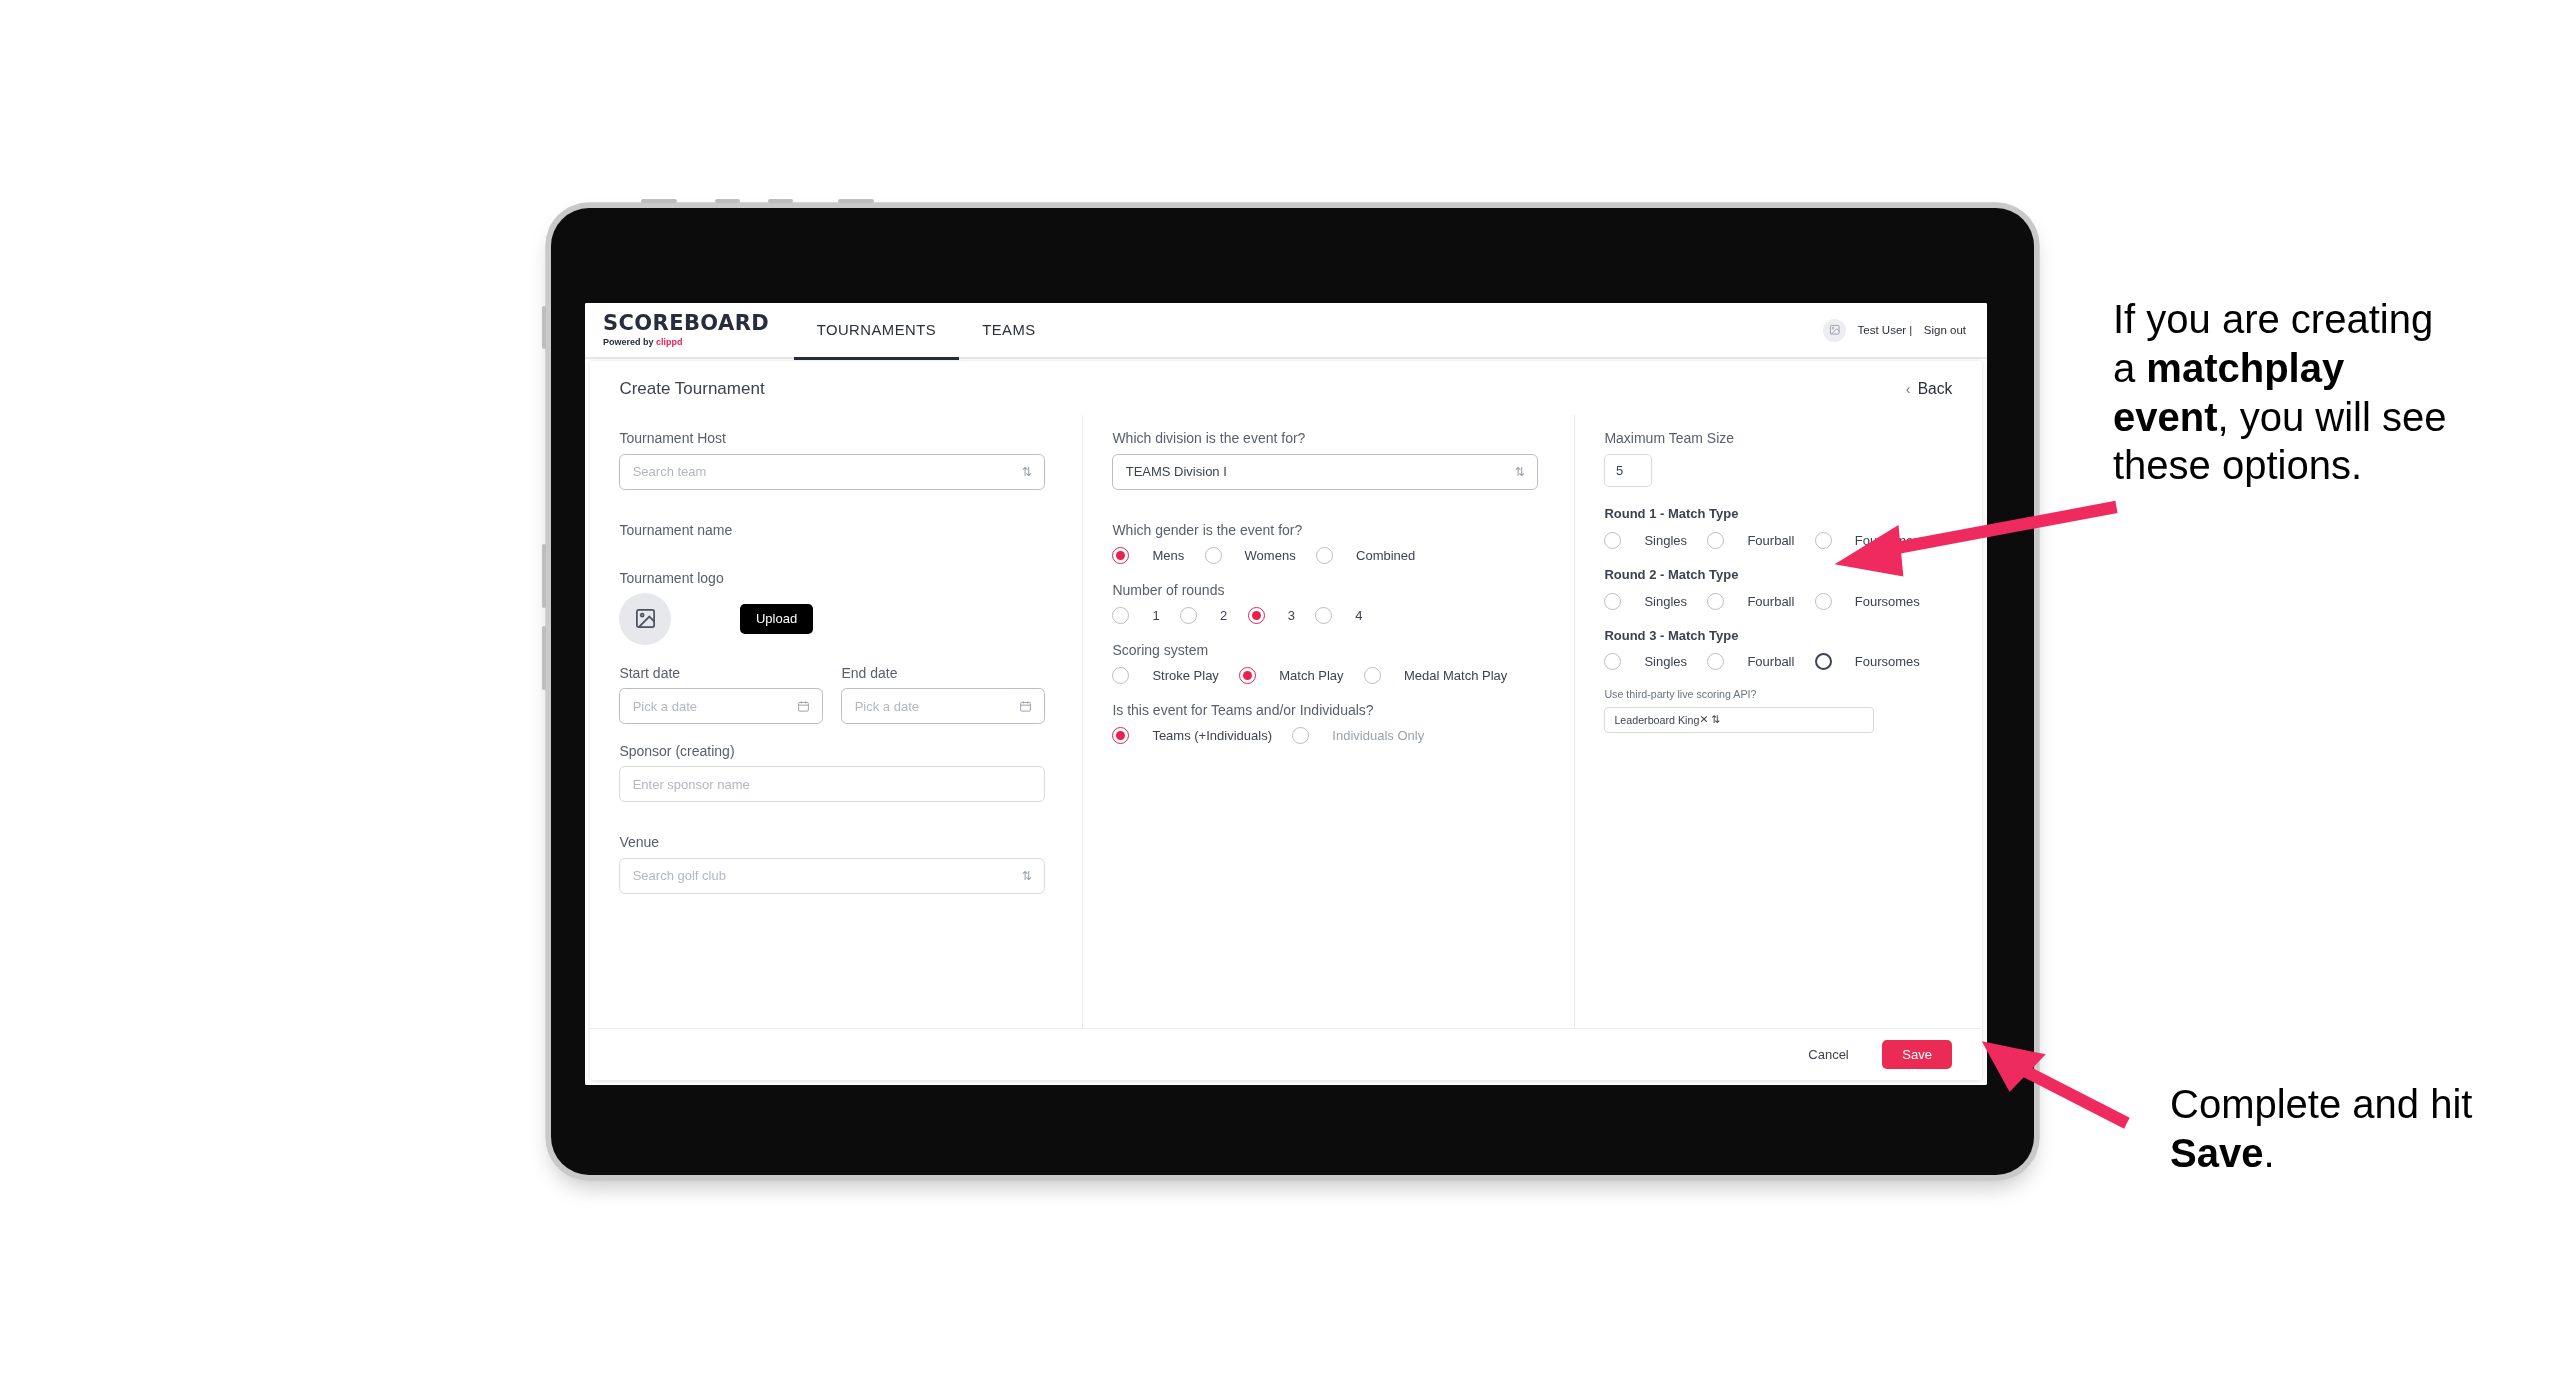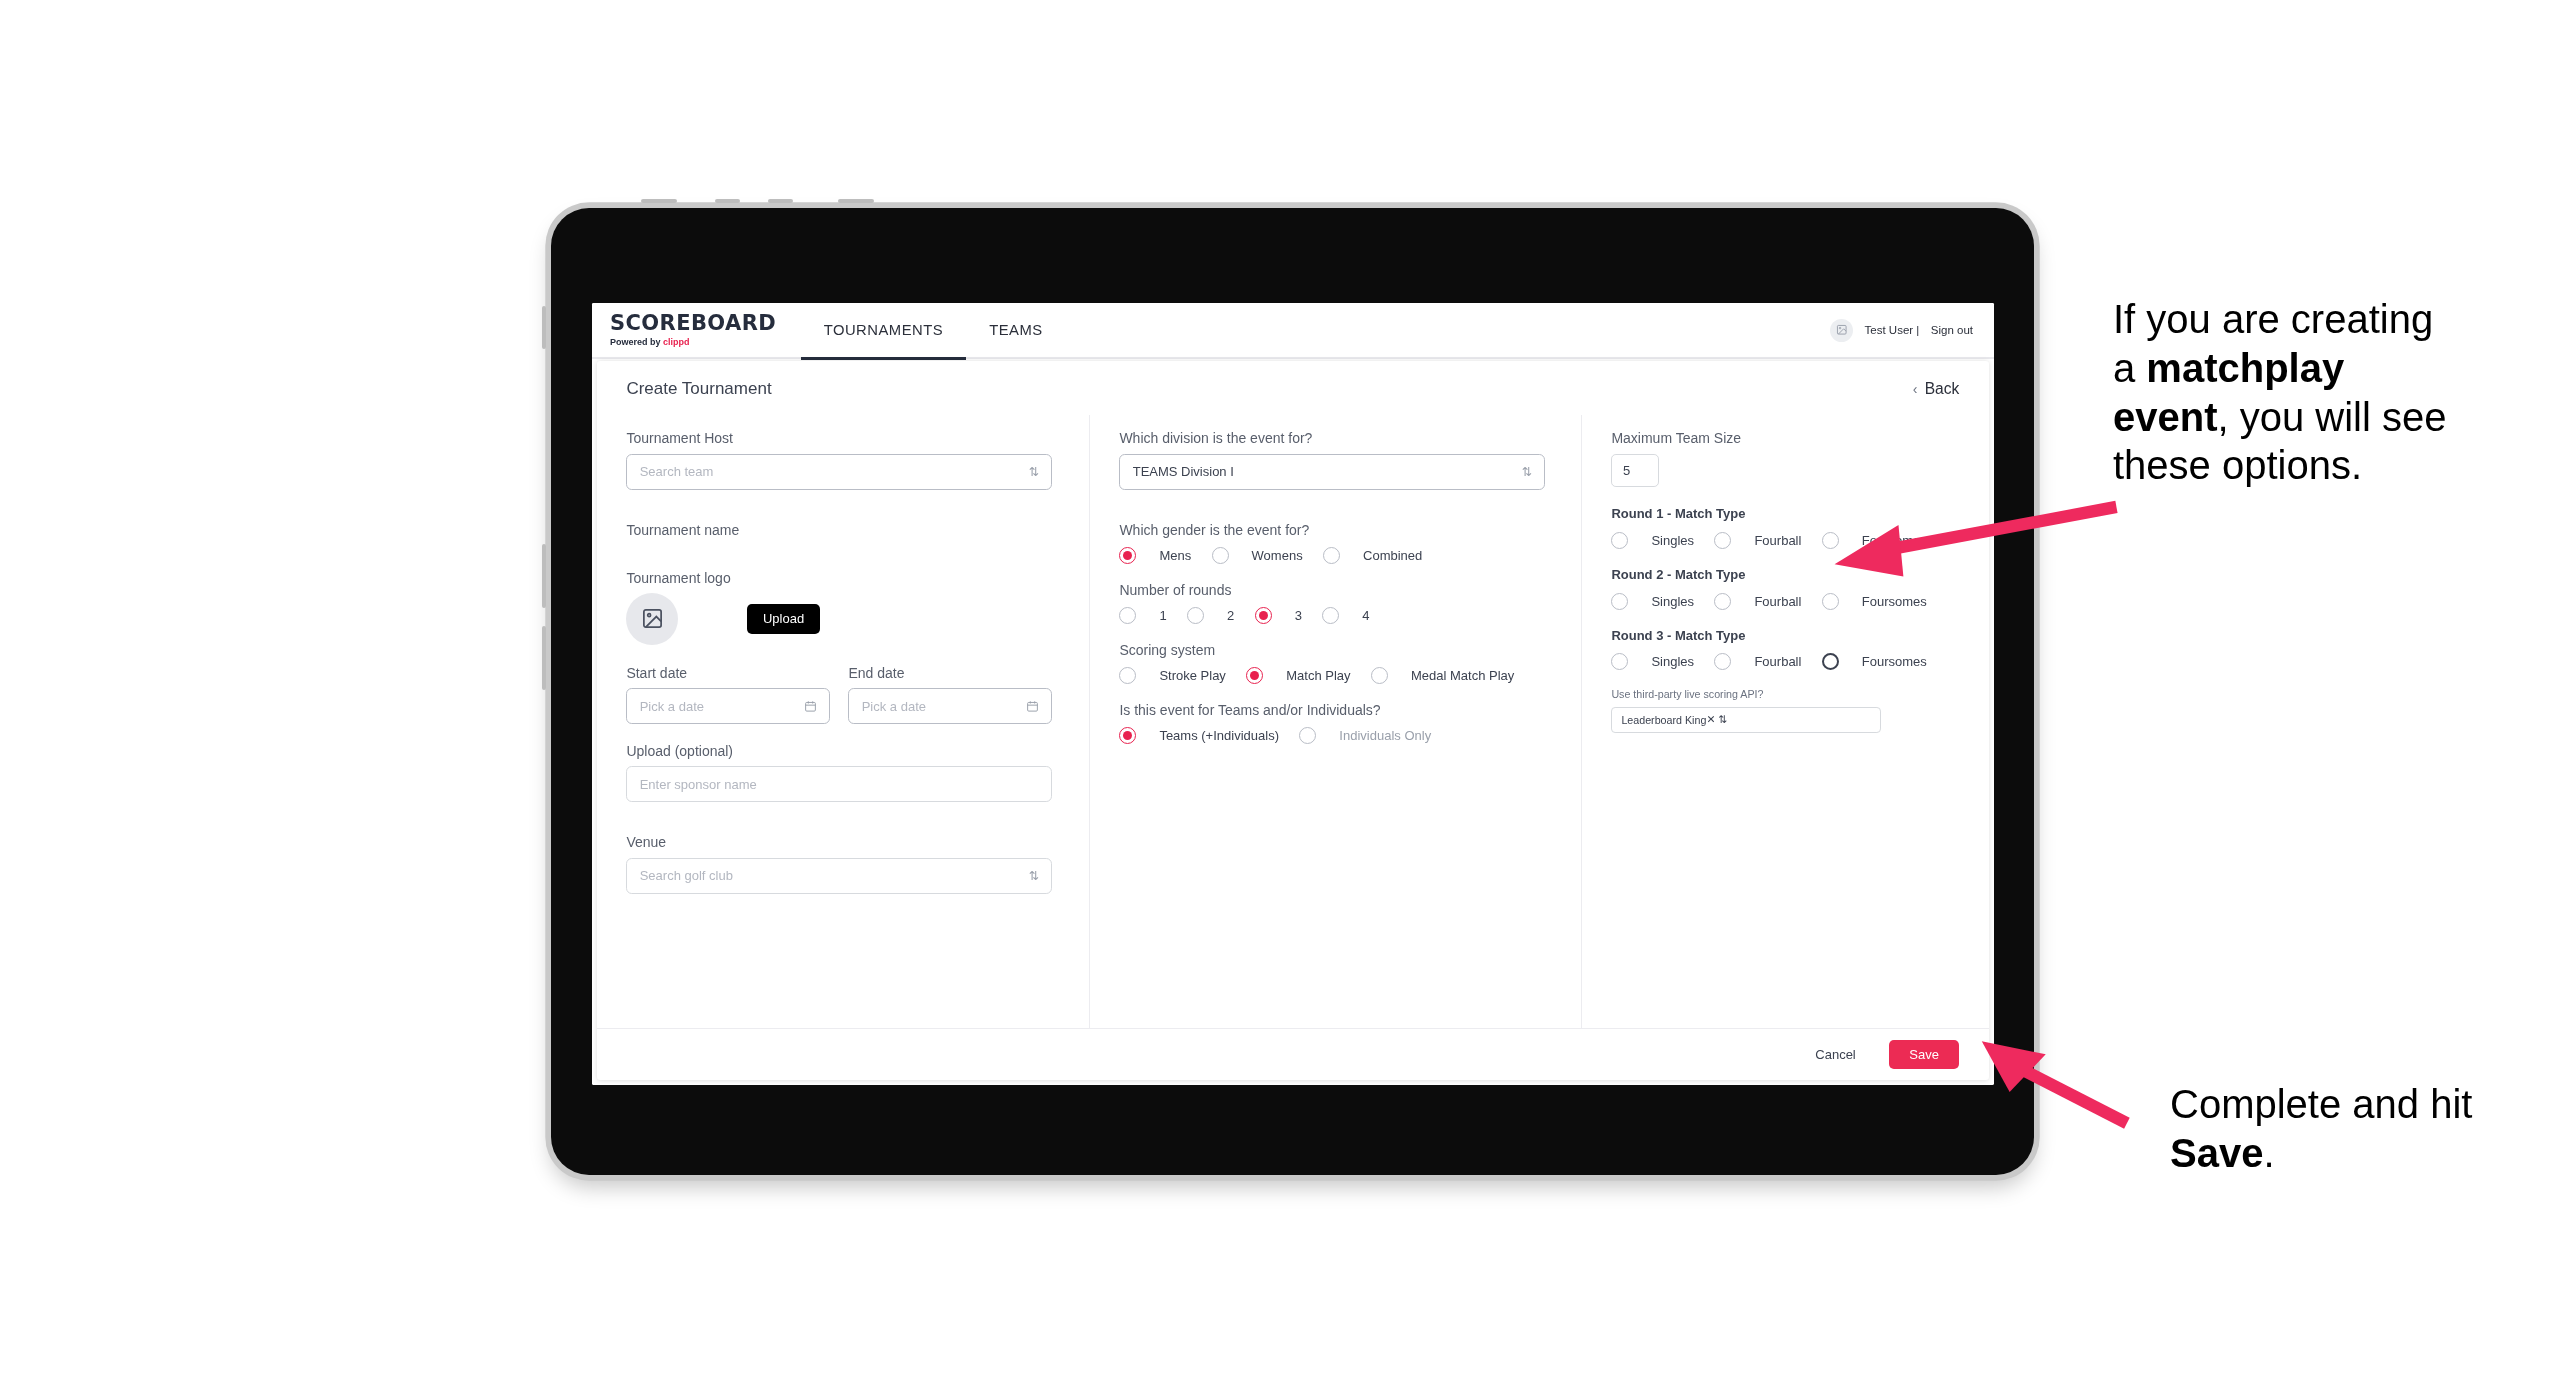--- a/index.html
+++ b/index.html
@@ -32,21 +32,21 @@
     background: #bdbdbd; border-radius: 2.5px;
   }
   .tb-1 { left: 90px; width: 36px; }
   .tb-2 { left: 164px; width: 24.6px; }
   .tb-3 { left: 217px; width: 24.6px; }
   .tb-4 { left: 287px; width: 36px; }
 
   
   .screen {
     position: absolute;
-    left: 41px; top: 95px;
+    left: 34px; top: 95px;
     width: 1402px; height: 782px;
     background: #ffffff;
     overflow: hidden;
     border-radius: 1.6px;
   }
 
   
   .topbar {
     height: 56px; background: #ffffff;
     display: flex; align-items: stretch;
@@ -303,21 +303,21 @@
                       <svg width="13" height="13" viewBox="0 0 24 24" fill="none" stroke="#9aa0ab" stroke-width="1.8">
                         <rect x="3" y="4.5" width="18" height="16" rx="2"></rect>
                         <path d="M3 9.5h18M8 2.5v4M16 2.5v4"></path>
                       </svg>
                     </span>
                   </div>
                 </div>
               </div>
 
               <div class="field">
-                <span class="field-label">Upload (optional)</span>
+                <span class="field-label">Sponsor (creating)</span>
                 <div class="input light-border">
                   <span>Enter sponsor name</span>
                 </div>
               </div>
 
               <div class="field">
                 <span class="field-label">Venue</span>
                 <div class="input light-border">
                   <span>Search golf club</span>
                   <span class="adorn">⇅</span>

